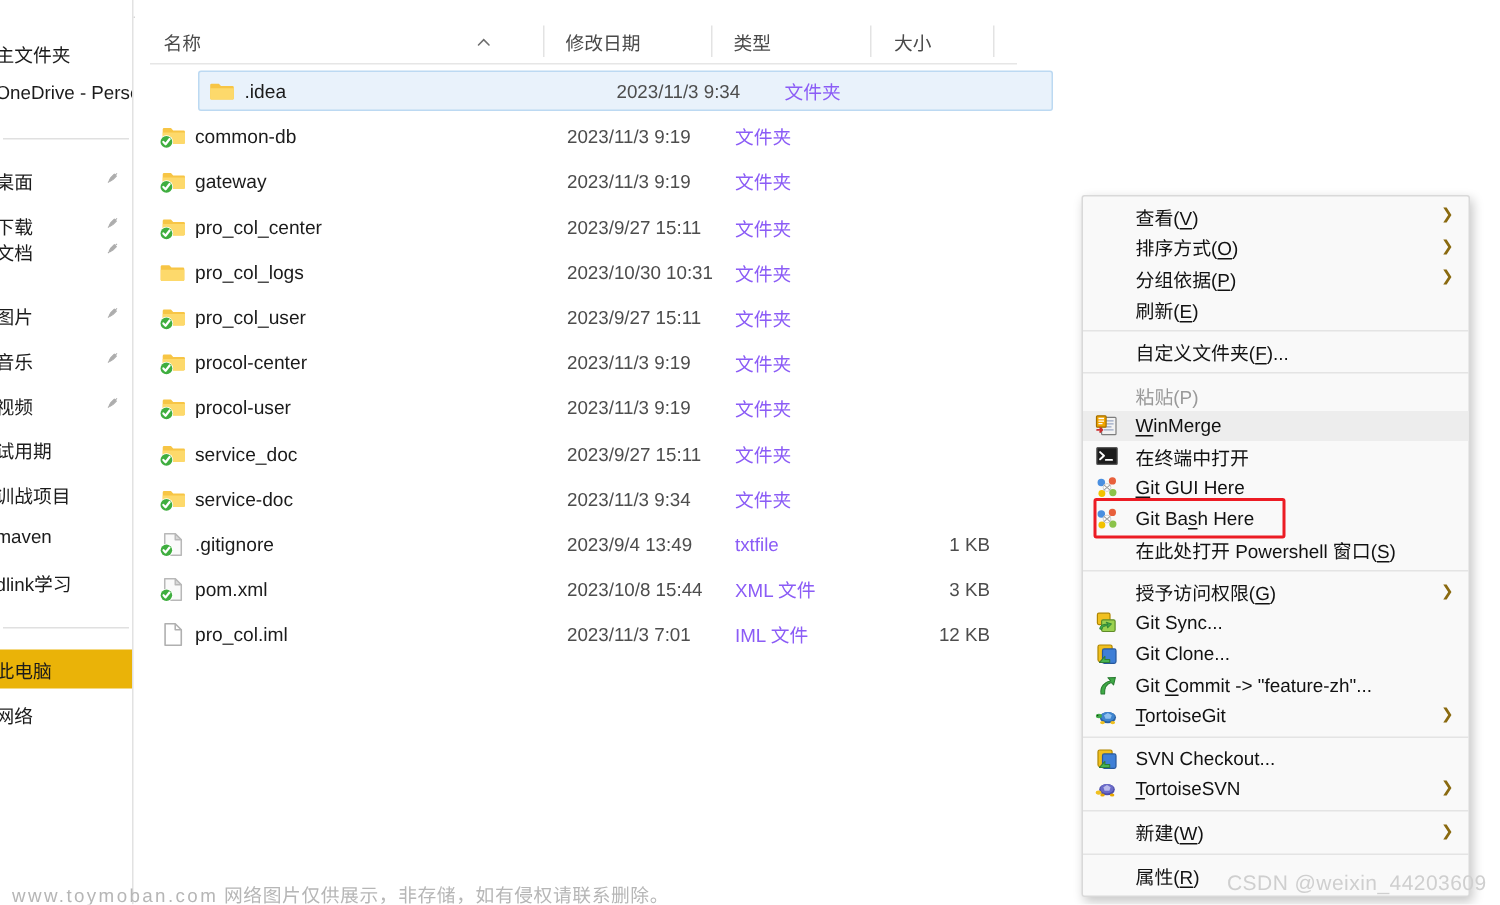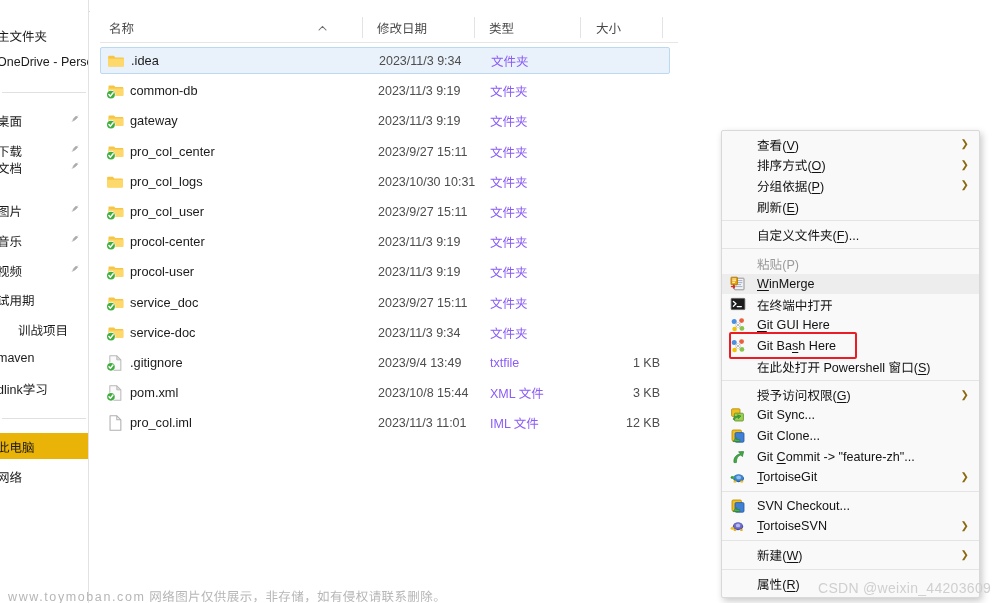--- a/index.html
+++ b/index.html
@@ -339,21 +339,21 @@
     <div class="nav-item" style="top: 257px;">
       <span class="nav-label">视频</span>
       <span class="pin-icon"><svg xmlns="http://www.w3.org/2000/svg" width="11" height="11" viewBox="0 0 16 16">
           <path d="M10.2 1.6 L8.2 3.6 M9.6 4.2 L6.2 7.6 L3.4 9.2 L2.6 8.4 L4.2 5.6 L7.6 2.2 Z" fill="#7b7b7b" stroke="#7b7b7b" stroke-width="1" stroke-linejoin="round"></path>
           <path d="M4.6 7.4 L1.8 10.2" stroke="#7b7b7b" stroke-width="1.1" stroke-linecap="round"></path>
         </svg></span>
     </div>
     <div class="nav-item" style="top: 286px;">
       <span class="nav-label">试用期</span>
     </div>
-    <div class="nav-item" style="top: 316px; justify-content: center;">
+    <div class="nav-item" style="top: 316px;">
       <span class="nav-label">训战项目</span>
     </div>
     <div class="nav-item" style="top: 345px;">
       <span class="nav-label">maven</span>
     </div>
     <div class="nav-item" style="top: 375px;">
       <span class="nav-label">dlink学习</span>
     </div>
     <div class="nav-item selected" style="top: 433px;">
       <span class="nav-label">此电脑</span>
@@ -380,21 +380,21 @@
       <div class="col-sep" style="left: 272px;"></div>
       <div class="col-sep" style="left: 384px;"></div>
       <div class="col-sep" style="left: 490px;"></div>
       <div class="col-sep" style="left: 572px;"></div>
       <div id="sort-caret"><svg xmlns="http://www.w3.org/2000/svg" width="9" height="6" viewBox="0 0 9 6">
           <path d="M1 5 L4.5 1.4 L8 5" stroke="#6e6e6e" stroke-width="1.05" fill="none" stroke-linecap="round"></path>
         </svg></div>
     </div>
   <div id="header-underline"></div>
   <div id="file-rows">
-      <div class="file-row selected" style="top: 47px;">
+      <div class="file-row selected" style="top: 47px; margin-left: 32px;">
         <span class="fr-icon"><svg xmlns="http://www.w3.org/2000/svg" width="18" height="18" viewBox="0 0 16 16">
             <path d="M1 4.2 A0.8 0.8 0 0 1 1.8 3.4 H6.1 L7.4 4.8 H14.2 A0.8 0.8 0 0 1 15 5.6 V12 A0.8 0.8 0 0 1 14.2 12.8 H1.8 A0.8 0.8 0 0 1 1 12 Z" fill="#f7c545"></path>
             <path d="M1 6.0 H15 V12 A0.8 0.8 0 0 1 14.2 12.8 H1.8 A0.8 0.8 0 0 1 1 12 Z" fill="#fdd96b"></path>
           </svg></span>
         <span class="fr-name">.idea</span>
         <span class="fr-date">2023/11/3 9:34</span>
         <span class="fr-type">文件夹</span>
         <span class="fr-size"></span>
       </div>
       <div class="file-row" style="top: 77px;">
@@ -536,21 +536,21 @@
         <span class="fr-date">2023/10/8 15:44</span>
         <span class="fr-type">XML 文件</span>
         <span class="fr-size">3 KB</span>
       </div>
       <div class="file-row" style="top: 409px;">
         <span class="fr-icon"><svg xmlns="http://www.w3.org/2000/svg" width="18" height="18" viewBox="0 0 16 16">
             <path d="M3.6 1.6 H9.6 L13.2 5.2 V14.4 H3.6 Z" fill="#ffffff" stroke="#b0b0b0" stroke-width="0.95" stroke-linejoin="round"></path>
             <path d="M9.6 1.6 V5.2 H13.2" fill="none" stroke="#b0b0b0" stroke-width="0.9" stroke-linejoin="round"></path>
           </svg></span>
         <span class="fr-name">pro_col.iml</span>
-        <span class="fr-date">2023/11/3 11:01</span>
+        <span class="fr-date">2023/11/3 7:01</span>
         <span class="fr-type">IML 文件</span>
         <span class="fr-size">12 KB</span>
       </div>
     </div>
 </div>
 
 <div id="context-menu">
     <div class="menu-row">
       <span>查看(<span class="underline-acc">V</span>)</span>
       <span class="mi-arrow">❯</span>

